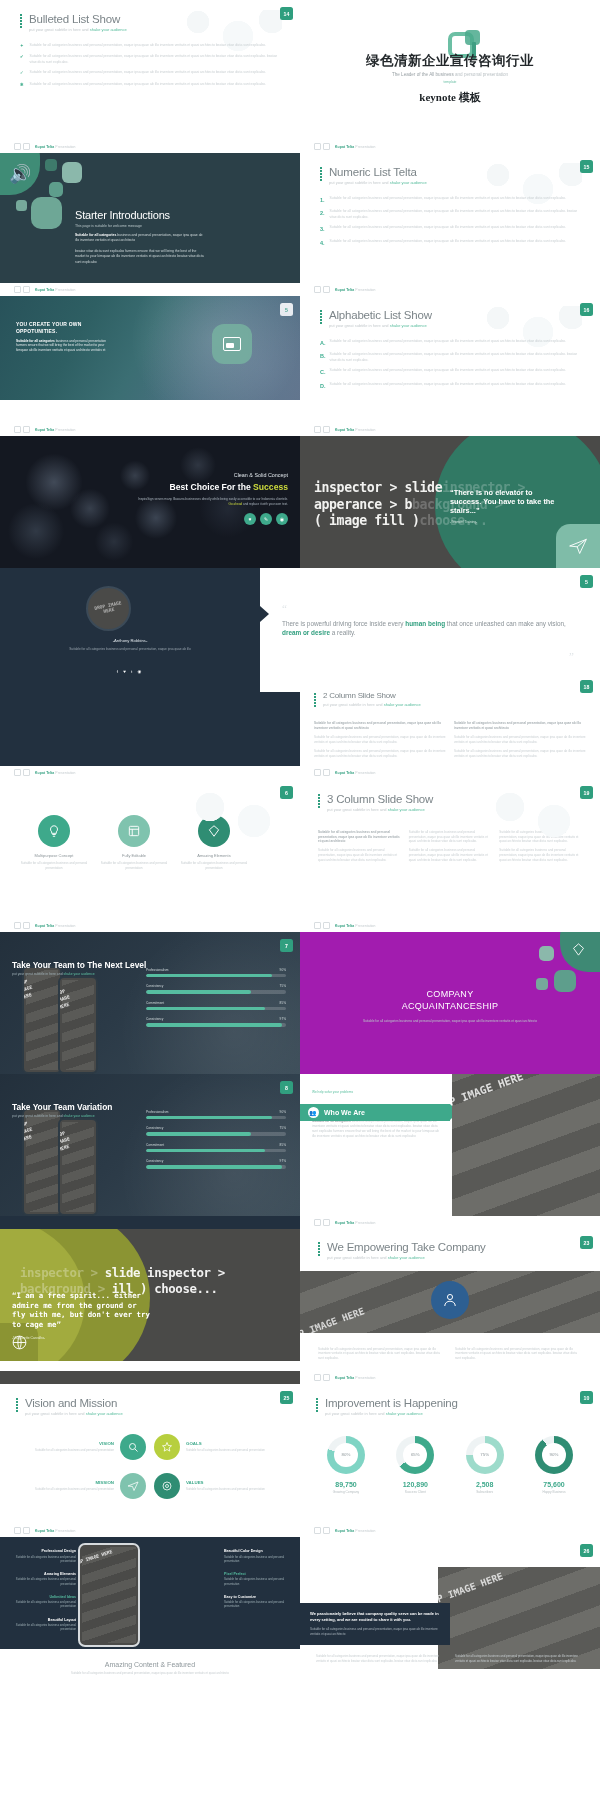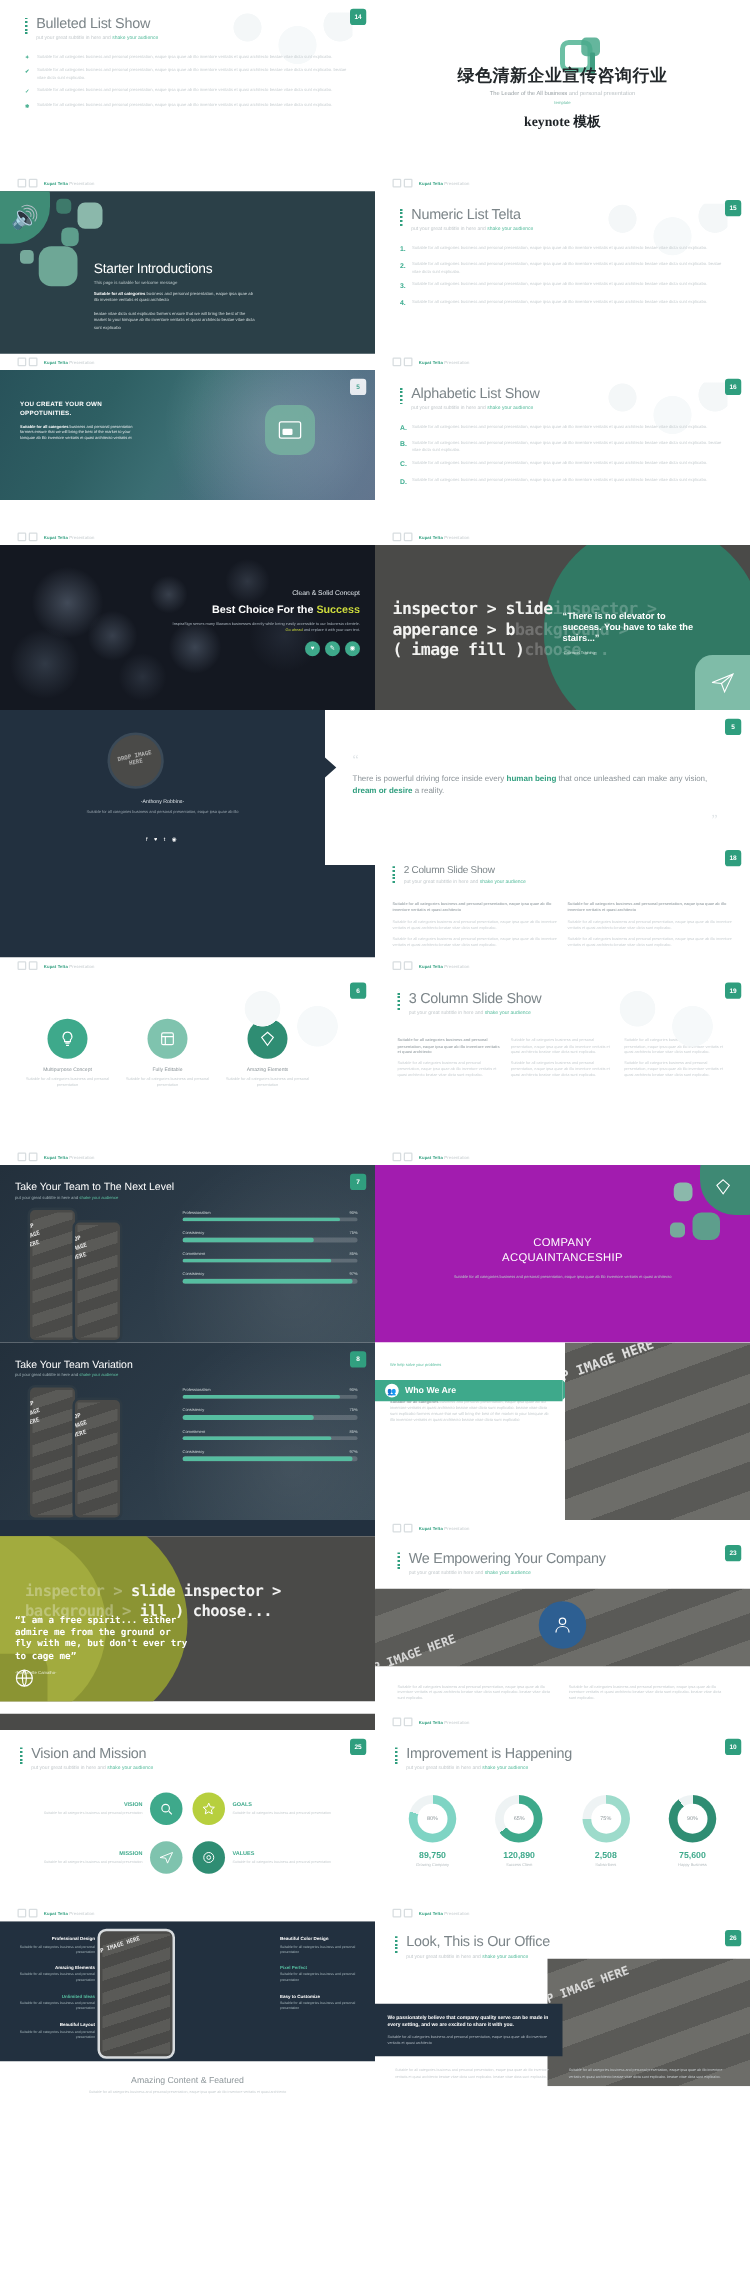--- a/index.html
+++ b/index.html
@@ -188,21 +188,21 @@
   .card3 .ring { width: 32px; height: 32px; border-radius: 50%; margin: 0 auto;
       display:flex;align-items:center;justify-content:center;color:#fff;font-size:12px;}
   .card3 h4 { font-size: 4px; color: #8c9599; margin-top: 6px; font-weight: normal;}
   .card3 p { font-size: 3.1px; color: #c7cdd0; line-height: 1.55; margin-top: 3px;}
 
   
   .mob { height: 142px; position: relative; overflow: hidden;
      background: linear-gradient(135deg,#23303c 0%,#2b3a47 45%,#3a4b57 100%); }
   .mob:after{content:"";position:absolute;inset:0;background:radial-gradient(circle at 78% 70%,rgba(255,255,255,.08),transparent 45%);}
   .mob .hd { position: absolute; left: 12px; top: 12px; z-index:3;}
-  .mob .hd h2 { font-size: 8.4px; color:#fff; font-weight:normal;}
+  .mob .hd h2 { font-size: 8.4px; color:#fff; font-weight:bold;margin-top:16px;}
   .mob .hd .sub { font-size:3.4px; color:#9fb0b6; margin-top:2px;}
   .mob .hd .sub em{color:#5fc0a2;font-style:normal;}
   .phone { position:absolute; border-radius: 6px; background: #4a4a48; overflow:hidden;
       border: 2px solid #2d3a44; z-index:2;}
   .phone .scr { position:absolute; inset:2px; background:
       repeating-linear-gradient(-18deg,#5a5a57 0 9px,#4a4a48 9px 18px); }
   .phone .scr span{position:absolute;inset:0;color:rgba(255,255,255,.85);font-size:4.6px;font-weight:bold;
       font-family:"DejaVu Sans Mono",monospace;transform:rotate(-18deg);line-height:1.5;padding:6px 3px;}
   .bars { position:absolute; right: 14px; top: 36px; width: 140px; z-index:3;}
   .bar-row { margin-bottom: 7px; }
@@ -848,21 +848,21 @@
       <svg width="17" height="17" viewBox="0 0 24 24" fill="none" stroke="#fff" stroke-width="1.3">
             <circle cx="12" cy="12" r="9"></circle>
             <path d="M3 12h18M12 3c3 4 3 14 0 18M12 3c-3 4-3 14 0 18"></path>
           </svg>
     </div>
   </div>
 
   <div class="slide half emp">
     <div class="badge">23</div>
     <div class="hl">
-      <h2>We Empowering Your Company</h2>
+      <h2>We Empowering Take Company</h2>
       <div class="sub"><span>put your great subtitle in here and </span><em>shake your audience</em></div>
     </div>
     <div class="photo">
           <span>DROP IMAGE HERE</span>
         </div>
     <div class="circ">
       <svg width="18" height="18" viewBox="0 0 24 24" fill="none" stroke="#fff" stroke-width="1.3">
             <circle cx="12" cy="8" r="3.4"></circle>
             <path d="M5 20c0-4 3.2-6.4 7-6.4s7 2.4 7 6.4"></path>
           </svg>
@@ -1033,24 +1033,20 @@
           </div>
     </div>
     <div class="cap">
       <h3>Amazing Content &amp; Featured</h3>
       <p>Suitable for all categories business and personal presentation, eaque ipsa quae ab illo inventore veritatis et quasi architecto</p>
     </div>
   </div>
 
   <div class="slide half off">
     <div class="badge">26</div>
-    <div class="hl">
-      <h2>Look, This is Our Office</h2>
-      <div class="sub"><span>put your great subtitle in here and </span><em>shake your audience</em></div>
-    </div>
     <div class="photo">
           <span>DROP IMAGE HERE</span>
         </div>
     <div class="dk">
       <h4>We passionately believe that company quality serve can be made in every setting, and we are excited to share it with you.</h4>
       <p>Suitable for all categories business and personal presentation, eaque ipsa quae ab illo inventore veritatis et quasi architecto</p>
     </div>
     <div class="ftp">
       <p>Suitable for all categories business and personal presentation, eaque ipsa quae ab illo inventore veritatis et quasi architecto beatae vitae dicta sunt explicabo. beatae vitae dicta sunt explicabo.</p>
       <p>Suitable for all categories business and personal presentation, eaque ipsa quae ab illo inventore veritatis et quasi architecto beatae vitae dicta sunt explicabo. beatae vitae dicta sunt explicabo.</p>

